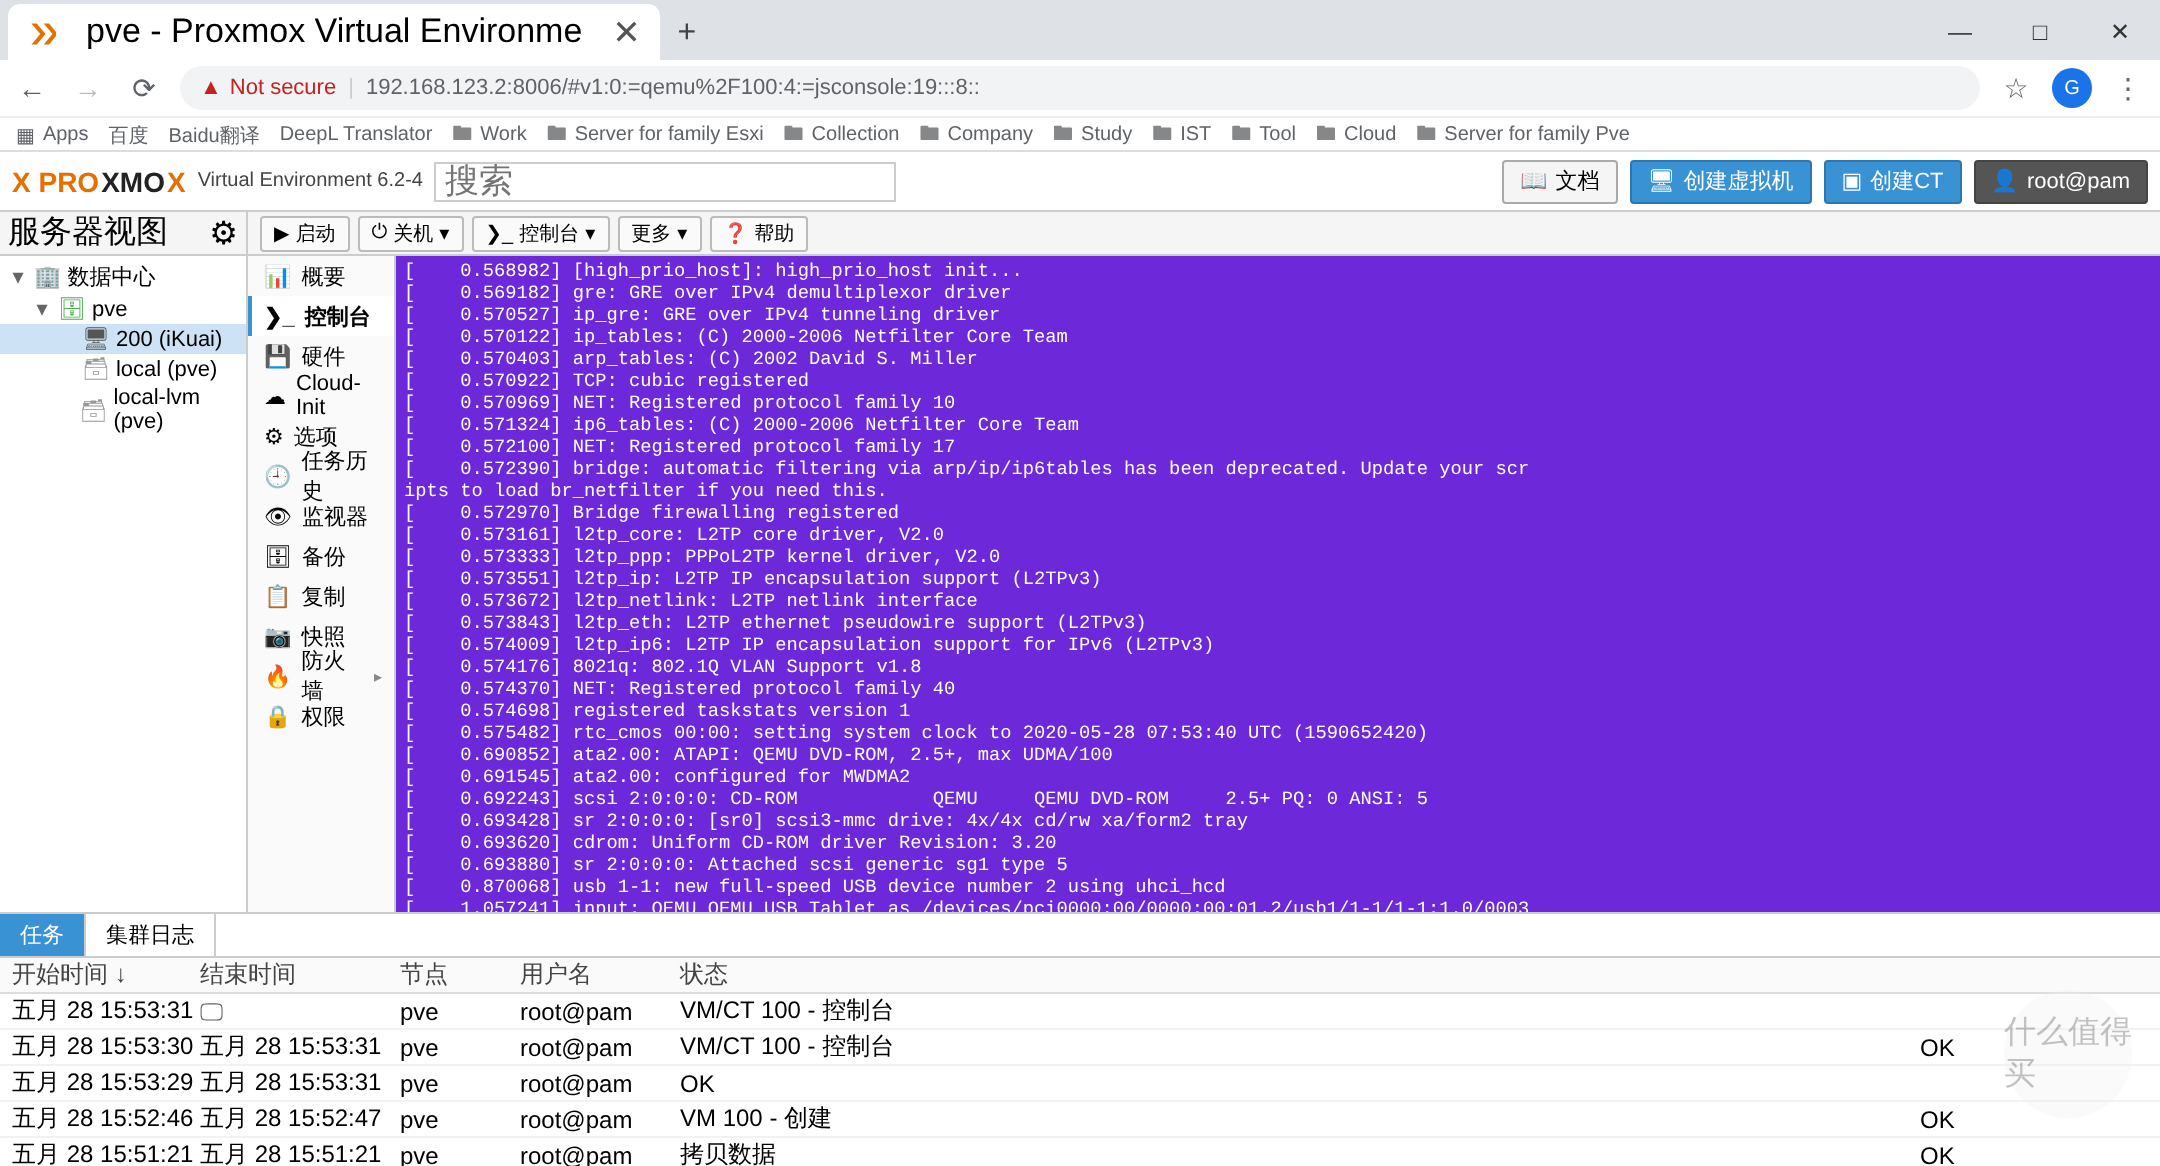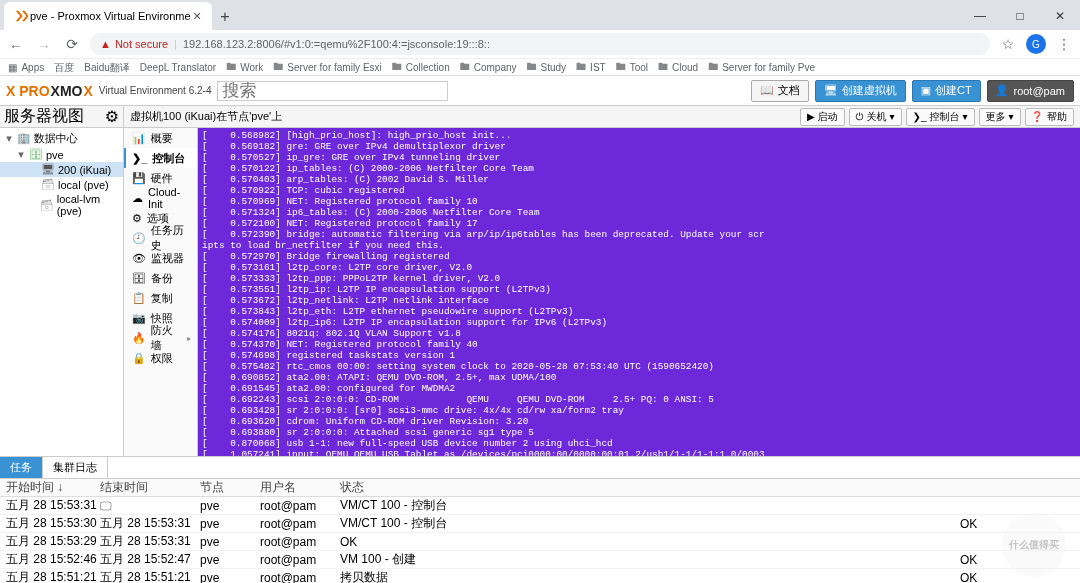--- a/index.html
+++ b/index.html
@@ -1,21 +1,21 @@
 <!DOCTYPE html>
 <html><head>
 <meta charset="utf-8">
 <style>
 * { margin: 0; padding: 0; box-sizing: border-box; font-family: "Helvetica Neue", Arial, sans-serif; }
 body { width: 1080px; height: 583px; overflow: hidden; font-size: 11px; background: #f5f5f5; }
 
 
 .browser-chrome { height: 76px; background: #fff; border-bottom: 1px solid #ddd; }
 .tab-row { height: 30px; background: #dee1e6; display: flex; align-items: flex-end; padding-left: 4px; }
-.tab { background: #fff; height: 28px; padding: 0 10px; border-radius: 6px 6px 0 0; display: flex; align-items: center; gap: 2px; font-size: 11px; min-width: 180px; }
+.tab { background: #fff; height: 28px; padding: 0 10px; border-radius: 6px 6px 0 0; display: flex; align-items: center; gap: 15px; font-size: 17px; min-width: 180px; }
 .tab .favicon { width: 14px; height: 14px; }
 .tab .close { margin-left: auto; color: #555; cursor: pointer; }
 .new-tab { width: 26px; height: 26px; display: flex; align-items: center; justify-content: center; color: #444; font-size: 16px; cursor: pointer; }
 .win-ctl { margin-left: auto; display: flex; }
 .win-ctl div { width: 40px; height: 28px; display: flex; align-items: center; justify-content: center; color: #333; cursor: pointer; font-size: 12px; }
 .addr-row { height: 28px; display: flex; align-items: center; padding: 0 6px; gap: 8px; }
 .nav-btn { width: 20px; text-align: center; color: #5f6368; cursor: pointer; font-size: 14px; }
 .nav-btn.disabled { color: #bbb; }
 .addr-bar { flex: 1; height: 22px; background: #f1f3f4; border-radius: 11px; display: flex; align-items: center; padding: 0 10px; gap: 6px; font-size: 11px; color: #5f6368; }
 .not-secure { color: #c5221f; display: flex; align-items: center; gap: 4px; }
@@ -76,21 +76,21 @@
 .log-row { border-bottom: 1px solid #f2f2f2; }
 .c-start { width: 100px; padding-left: 6px; }
 .c-end { width: 100px; }
 .c-node { width: 60px; }
 .c-user { width: 80px; }
 .c-desc { flex: 1; }
 .c-stat { width: 120px; text-align: left; }
 .mon { color: #666; }
 
 
-.wm { position: absolute; right: 14px; bottom: 6px; opacity: 0.3; font-size: 10px; background: #eee; border-radius: 50%; width: 64px; height: 64px; display: flex; align-items: center; justify-content: center; flex-direction: column; color: #333; font-weight: bold; }
+.wm { position: absolute; right: 14px; bottom: 24px; opacity: 0.3; font-size: 16px; background: #eee; border-radius: 50%; width: 64px; height: 64px; display: flex; align-items: center; justify-content: center; flex-direction: column; color: #333; }
 </style>
 </head>
 <body>
 
 <div class="browser-chrome">
   <div class="tab-row">
     <div class="tab">
       <span class="favicon">
         <svg viewBox="0 0 16 16">
             <path fill="#e57000" d="M2 2l5 6-5 6h3l5-6-5-6zM9 2l5 6-5 6h3l5-6-5-6z"></path>
@@ -233,21 +233,20 @@
       <div class="tree-node l3">
           <span class="exp"></span>
           <span class="ico-disk">🗃</span>
           <span>local-lvm (pve)</span>
         </div>
     </div>
   </div>
 
   <div class="main-col">
     <div class="main-hdr">
-      <span class="main-title">虚拟机100 (iKuai)在节点'pve'上</span>
       <div class="tool-btn">
           <span>▶</span>
           <span>启动</span>
         </div>
       <div class="tool-btn">
           <span>⏻</span>
           <span>关机</span>
           <span>▾</span>
         </div>
       <div class="tool-btn">

